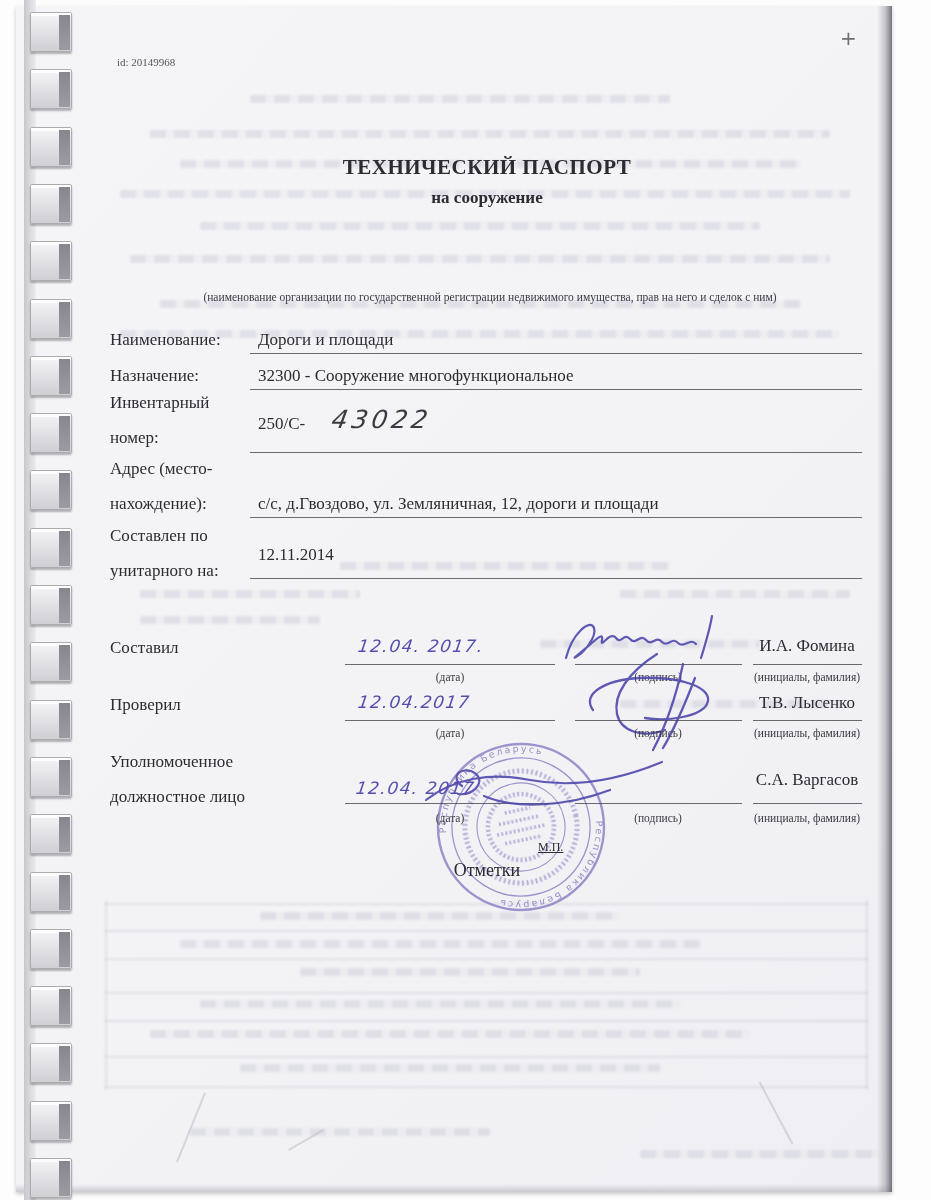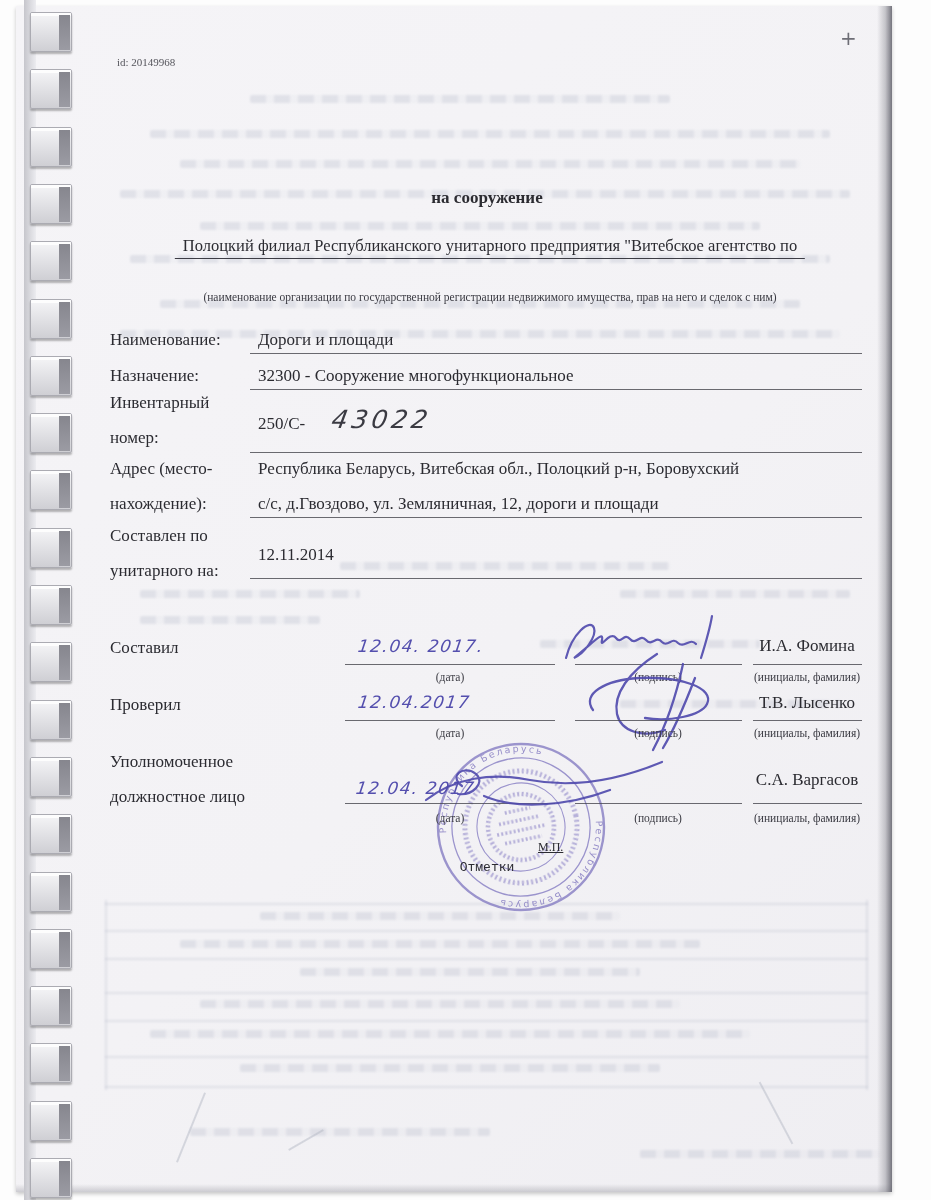--- a/index.html
+++ b/index.html
@@ -41,21 +41,21 @@
   .val{font-size:17px;}
   .uline{position:absolute;height:1px;background:#46464e;opacity:.8;}
   .sublbl{font-size:11.5px;color:#3a3a42;}
   .hand{font-family:"DejaVu Sans",sans-serif;font-style:italic;color:#544fae;
         font-size:17px;letter-spacing:1.5px;transform:skewX(-8deg);}
   .hand-inv{font-family:"DejaVu Sans",sans-serif;font-style:italic;color:#3a3a42;
         font-size:25px;letter-spacing:4px;transform:skewX(-10deg);}
   .sig{position:absolute;}
   .plus{position:absolute;font-size:20px;color:#6e6e76;font-family:"DejaVu Sans",sans-serif;}
   .mp{font-size:12px;text-decoration:underline;}
-  .marks{font-size:13px;font-family:Liberation Mono, monospace;}
+  .marks{font-size:18px;}
 </style>
 </head>
 <body>
 
 <div class="canvas">
 
   <div class="page"></div>
   <div class="spine"></div>
   <div id="binding">
       <div class="tab" style="top: 12px;"></div>
@@ -115,41 +115,40 @@
     <div class="gb" style="top:1150px;left:640px;width:240px;"></div>
     <div class="pencil" style="top:1090px;left:190px;height:75px;transform:rotate(22deg);"></div>
     <div class="pencil" style="top:1078px;left:775px;height:70px;transform:rotate(-28deg);"></div>
     <div class="pencil" style="top:1120px;left:305px;height:40px;transform:rotate(60deg);"></div>
   </div>
 
   <div class="plus" style="left:840px;top:26px;">+</div>
 
   <div class="t id-text" style="left:117px;top:56px;">id: 20149968</div>
 
+  <div class="t doc-title center" style="left:487px;top:155px;">ТЕХНИЧЕСКИЙ ПАСПОРТ</div>
   <div class="t doc-sub center" style="left:487px;top:188px;">на сооружение</div>
-  <div class="t org center" style="left:490px;top:236px;">Полоцкий филиал Республиканского унитарного предприятия "Витебское агентство по</div>
   <div class="t caption center" style="left:490px;top:291px;">(наименование организации по государственной регистрации недвижимого имущества, прав на него и сделок с ним)</div>
 
   <div class="t lbl" style="left:110px;top:330px;">Наименование:</div>
   <div class="t val" style="left:258px;top:330px;">Дороги и площади</div>
   <div class="uline" style="left:250px;top:353px;width:612px;"></div>
 
   <div class="t lbl" style="left:110px;top:366px;">Назначение:</div>
   <div class="t val" style="left:258px;top:366px;">32300 - Сооружение многофункциональное</div>
   <div class="uline" style="left:250px;top:389px;width:612px;"></div>
 
   <div class="t lbl" style="left:110px;top:393px;">Инвентарный</div>
   <div class="t lbl" style="left:110px;top:428px;">номер:</div>
   <div class="t val" style="left:258px;top:414px;">250/С-</div>
   <div class="t hand-inv" style="left:332px;top:405px;">43022</div>
   <div class="uline" style="left:250px;top:452px;width:612px;"></div>
 
   <div class="t lbl" style="left:110px;top:459px;">Адрес (место-</div>
   <div class="t lbl" style="left:110px;top:494px;">нахождение):</div>
-  <div class="t val" style="left:258px;top:459px;">Республика Беларусь, Витебская обл., Полоцкий р-н, Боровухский</div>
   <div class="t val" style="left:258px;top:494px;">с/с, д.Гвоздово, ул. Земляничная, 12, дороги и площади</div>
   <div class="uline" style="left:250px;top:517px;width:612px;"></div>
 
   <div class="t lbl" style="left:110px;top:526px;">Составлен по</div>
   <div class="t lbl" style="left:110px;top:561px;">унитарного на:</div>
   <div class="t val" style="left:258px;top:545px;">12.11.2014</div>
   <div class="uline" style="left:250px;top:578px;width:612px;"></div>
 
   <div class="t lbl" style="left:110px;top:638px;">Составил</div>
   <div class="t hand" style="left:358px;top:636px;">12.04. 2017.</div>

